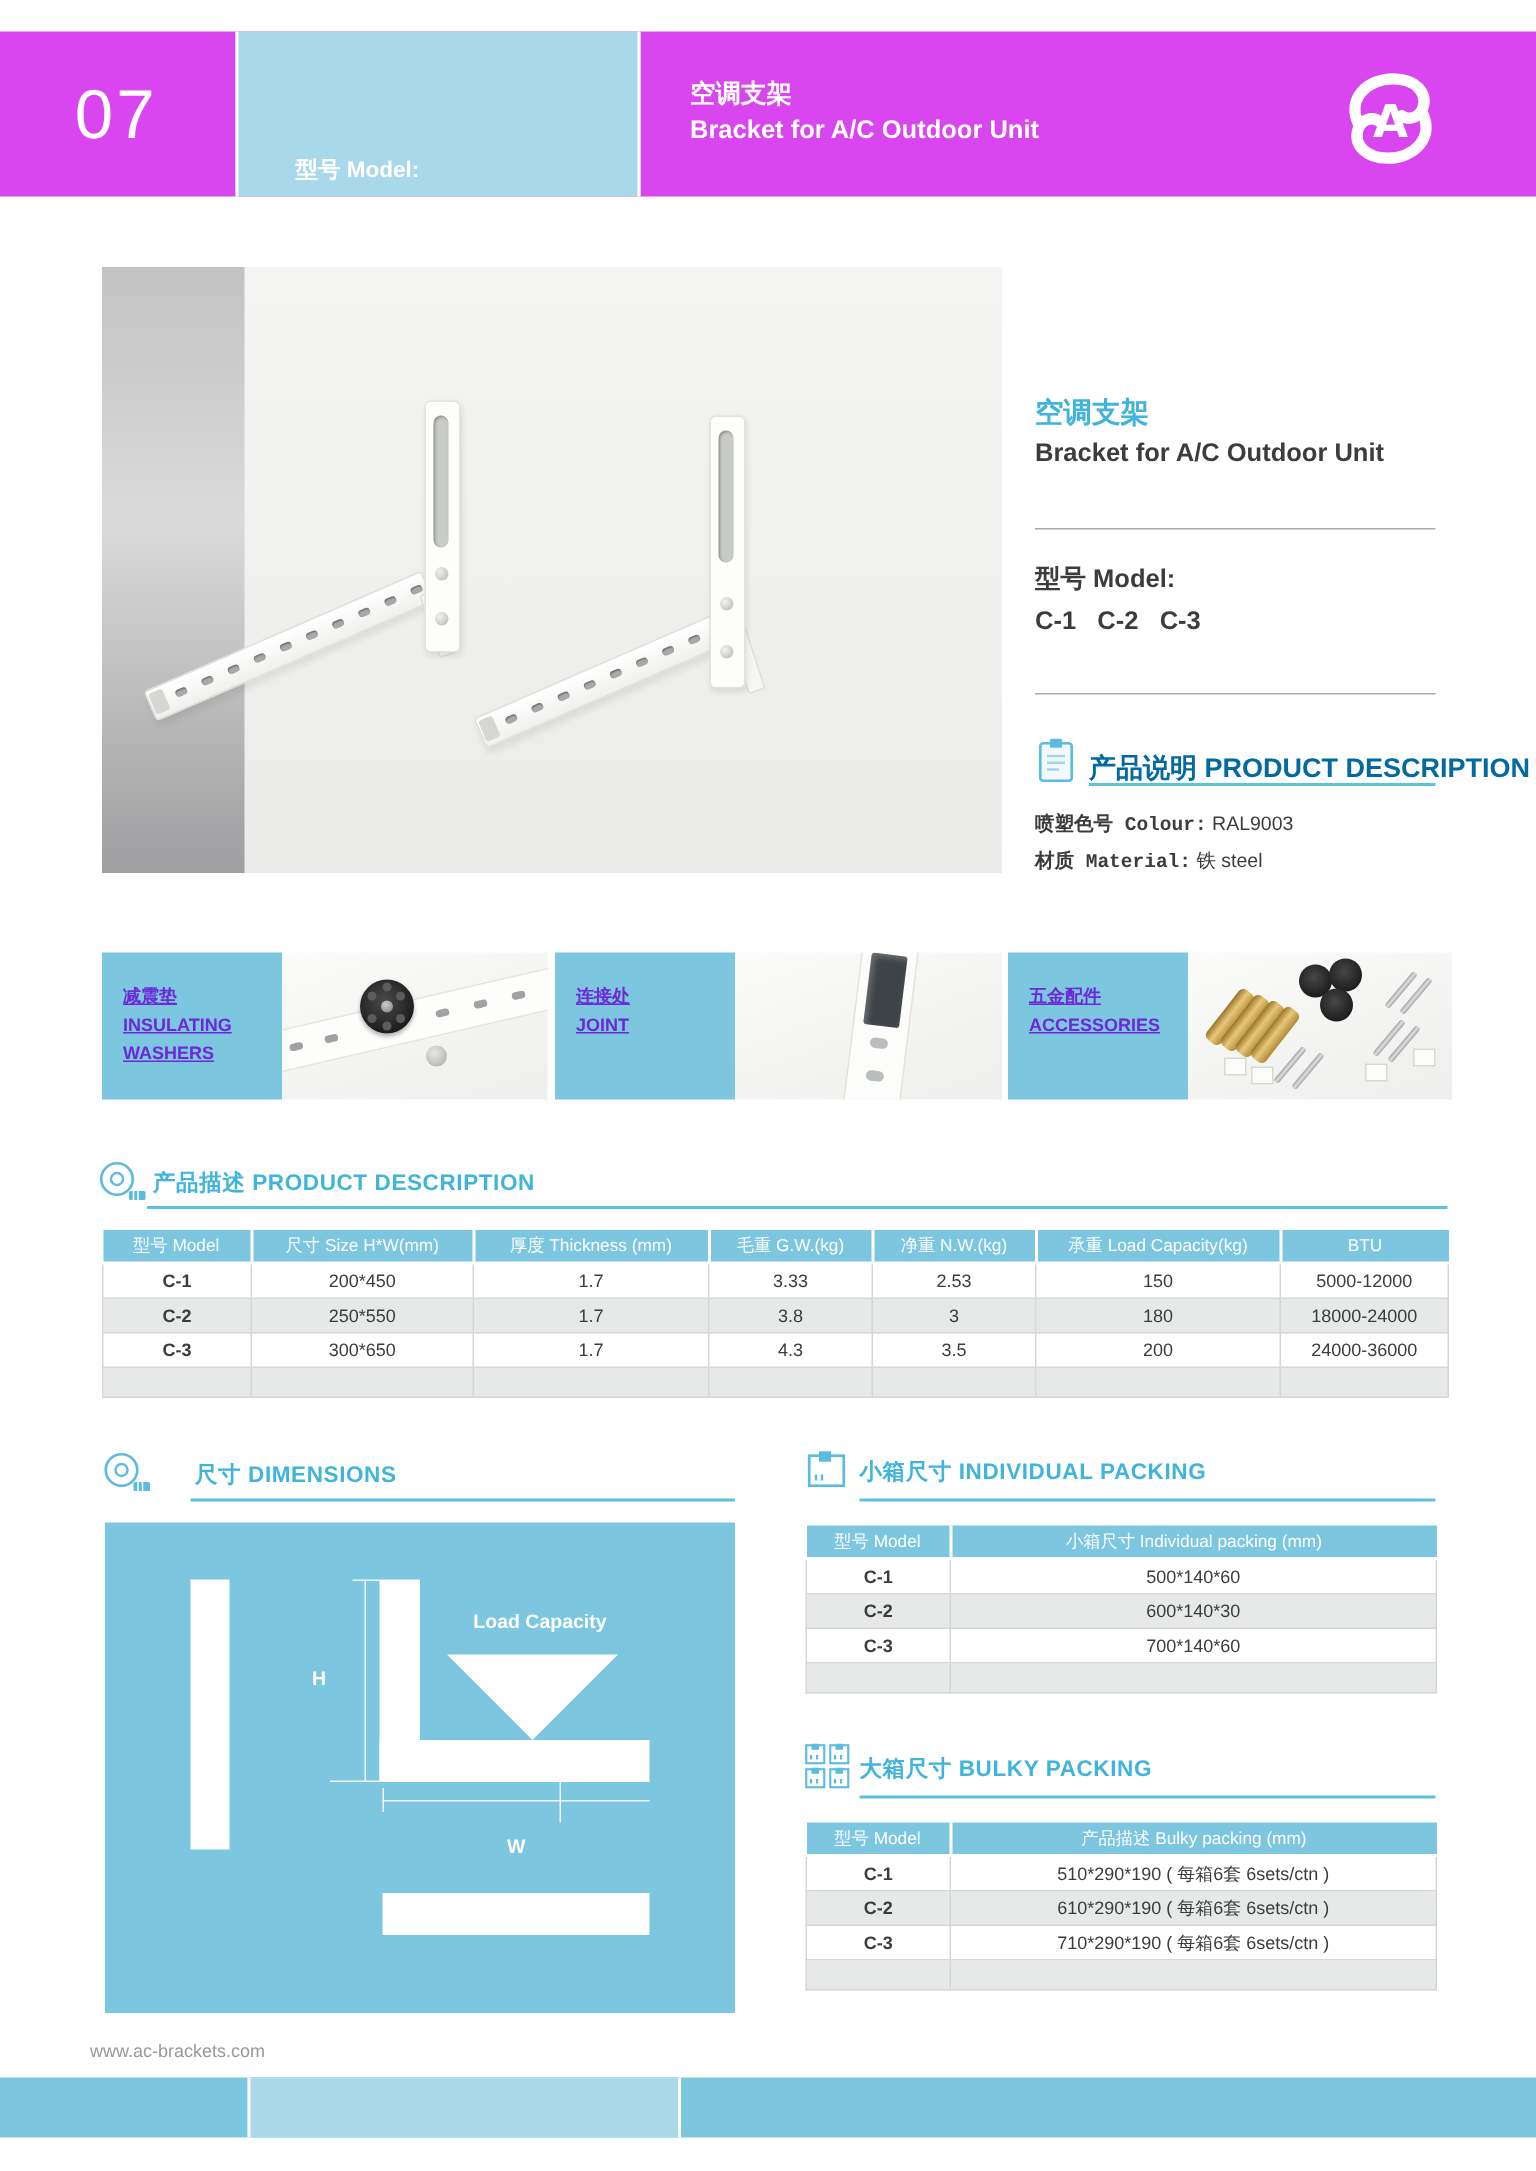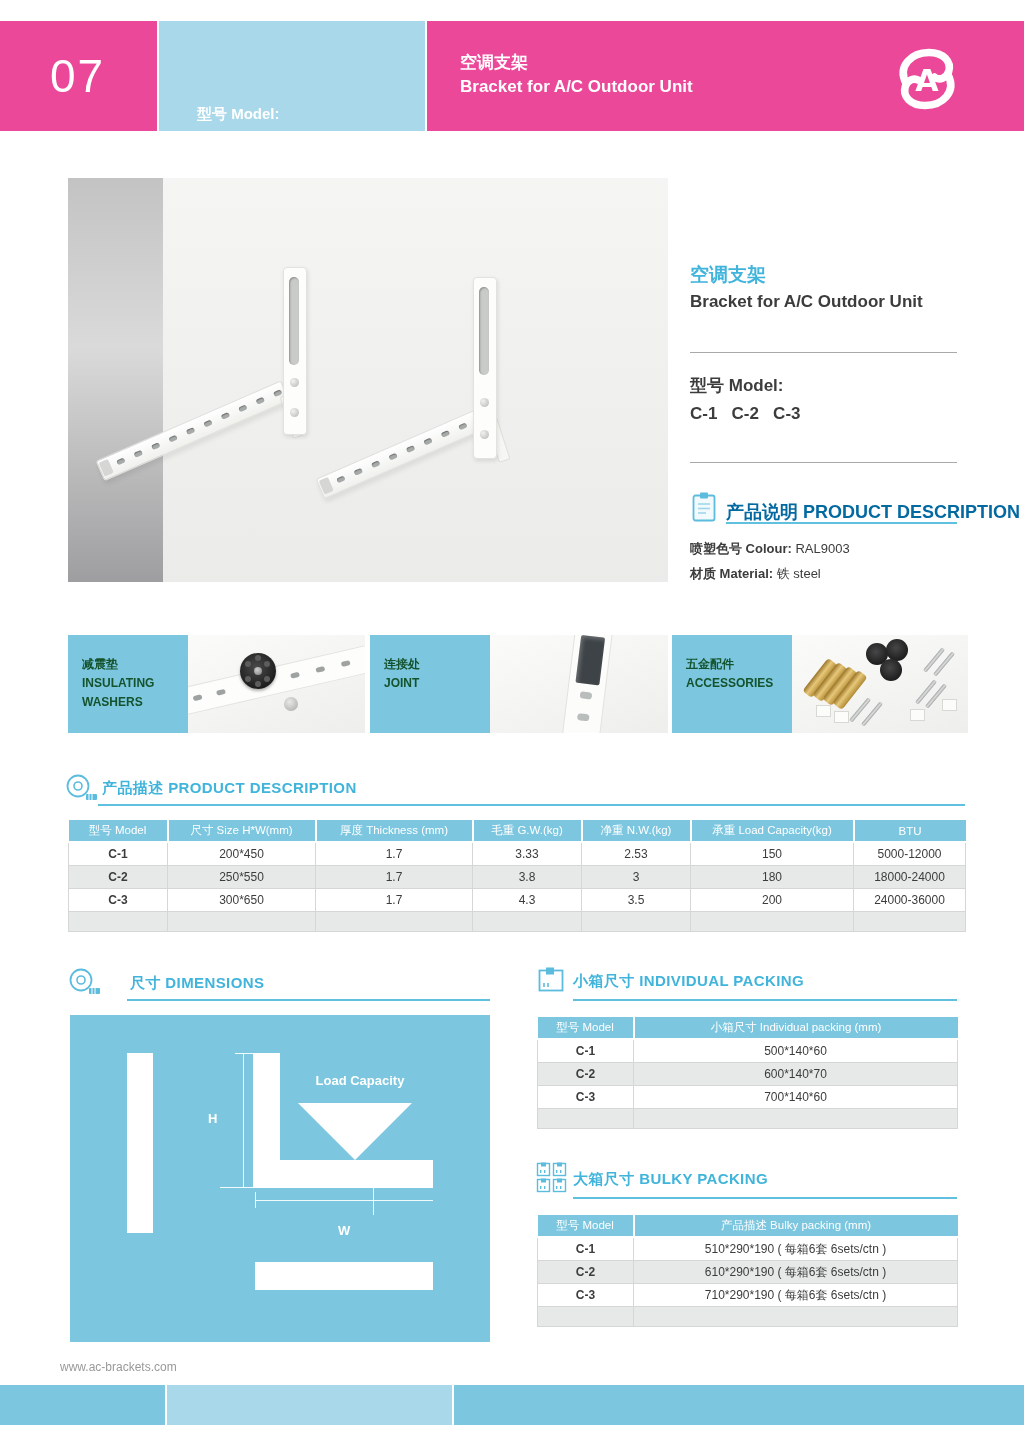--- a/index.html
+++ b/index.html
@@ -1,20 +1,20 @@
 <!DOCTYPE html>
 <html><head>
 <meta charset="utf-8">
 <style>
   html,body{margin:0;padding:0;background:#fff;}
   #page{position:relative;width:1024px;height:1447px;background:#fff;overflow:hidden;
         font-family:"Liberation Sans","DejaVu Sans",sans-serif;color:#3c3c3c;}
 
   
-  .header{position:absolute;left:0;top:21px;width:1024px;height:110px;background:#ec4899;}
+  .header{position:absolute;left:0;top:21px;width:1024px;height:110px;background:#d946ef;}
   .h-num{position:absolute;left:0;top:0;width:155px;height:110px;display:flex;align-items:center;justify-content:center;
          color:#fff;font-size:46px;letter-spacing:2px;}
   .h-model{position:absolute;left:157px;top:0;width:266px;height:110px;background:#A9D8EA;border-right:2px solid #fff;
            border-left:2px solid #fff;box-sizing:content-box;}
   .h-model .t{position:absolute;left:38px;top:30px;color:#fff;font-weight:bold;font-size:15px;line-height:25px;white-space:pre;}
   .h-title{position:absolute;left:460px;top:30px;color:#fff;font-weight:bold;font-size:17px;line-height:24px;}
   .h-logo{position:absolute;left:890px;top:24px;}
 
   
   .photo{position:absolute;left:68px;top:178px;width:600px;height:404px;
@@ -38,25 +38,25 @@
   .p-zh{position:absolute;left:690px;top:262px;font-size:19px;font-weight:bold;color:#41B4DB;}
   .p-en{position:absolute;left:690px;top:292px;font-size:17px;font-weight:bold;color:#3c3c3c;}
   .hr{position:absolute;height:1px;background:#a9a9a9;width:267px;left:690px;}
   .p-modlab{position:absolute;left:690px;top:374px;font-size:17px;font-weight:bold;}
   .p-models{position:absolute;left:690px;top:404px;font-size:17px;font-weight:bold;white-space:pre;}
   .pd-icon{position:absolute;left:690px;top:491px;}
   .pd-title{position:absolute;left:726px;top:500px;font-size:18px;font-weight:bold;color:#0369a1;}
   .pd-underline{position:absolute;left:726px;top:522px;width:231px;height:2px;background:#5FC0E0;}
   .p-colour{position:absolute;left:690px;top:540px;font-size:13px;}
   .p-material{position:absolute;left:690px;top:565px;font-size:13px;}
-  .p-colour b,.p-material b{font-weight:bold;}
+  .p-colour b,.p-material b{font-weight:bold;font-family:Liberation Mono, monospace;}
 
   
   .tlabel{position:absolute;top:635px;width:120px;height:98px;background:#7CC7DF;}
-  .tlabel .t{position:absolute;left:14px;top:20px;color:#14532d;font-weight:bold;font-size:12px;line-height:19px;}
+  .tlabel .t{position:absolute;left:14px;top:20px;color:#6d28d9;font-weight:bold;font-size:12px;line-height:19px;text-decoration:underline;}
   .tphoto{position:absolute;top:635px;height:98px;background:linear-gradient(160deg,#fbfbf9,#eeeeec);overflow:hidden;}
   .t1bar{position:absolute;left:-18px;top:30px;width:220px;height:26px;background:#fdfdfb;border:1px solid #e4e4e1;
          transform:rotate(-13deg);}
   .t1bar i{position:absolute;top:10px;width:9px;height:5px;background:#9ea2a1;border-radius:3px;}
   .washer{position:absolute;left:52px;top:18px;width:36px;height:36px;border-radius:50%;
           background:radial-gradient(circle at 45% 40%,#4a4a4a,#1e1e1e 70%);box-shadow:0 2px 3px rgba(0,0,0,.3);}
   .washer i{position:absolute;width:6px;height:6px;border-radius:50%;background:#5c5c5c;}
   .washer .c{position:absolute;left:14px;top:14px;width:8px;height:8px;border-radius:50%;
              background:radial-gradient(circle at 40% 35%,#cfcfcf,#7a7a7a);}
   .t1screw{position:absolute;left:96px;top:62px;width:14px;height:14px;border-radius:50%;
@@ -392,21 +392,21 @@
           <th>小箱尺寸 Individual  packing (mm)</th>
         </tr>
       </thead>
     <tbody>
         <tr>
           <td>C-1</td>
           <td>500*140*60</td>
         </tr>
         <tr>
           <td>C-2</td>
-          <td>600*140*70</td>
+          <td>600*140*30</td>
         </tr>
         <tr>
           <td>C-3</td>
           <td>700*140*60</td>
         </tr>
         <tr class="empty">
           <td></td>
           <td></td>
         </tr>
       </tbody>

